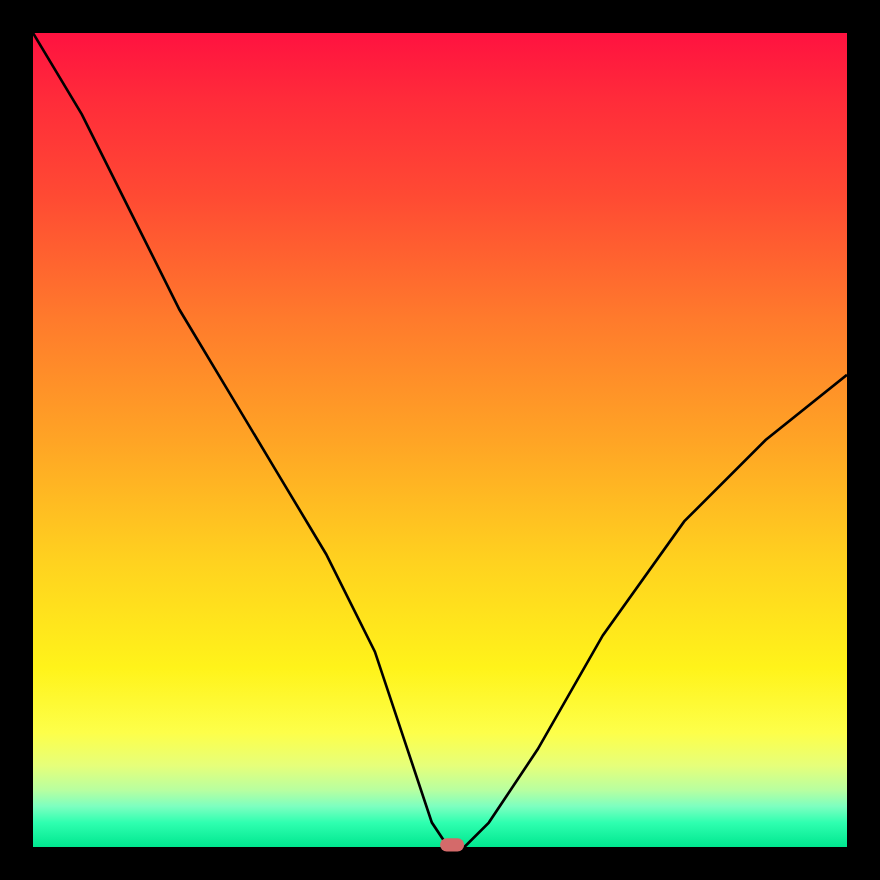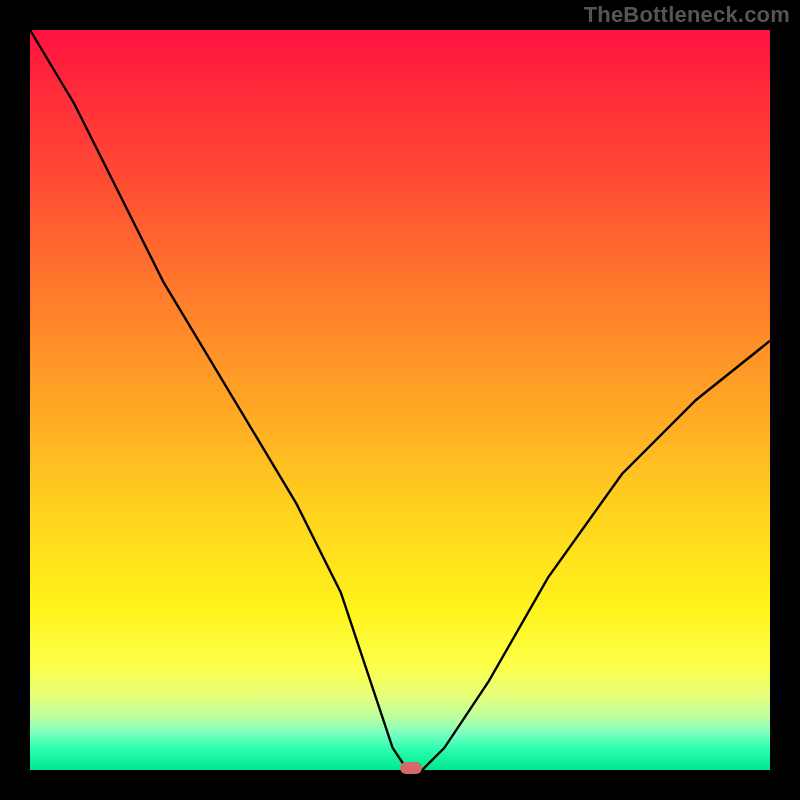--- a/index.html
+++ b/index.html
@@ -64,21 +64,20 @@
     height: 12px;
     background: #d46a6a;
     border-radius: 6px;
   }
 </style>
 </head>
 <body>
 
 <div class="frame">
 
-  <div class="watermark">TheBottleneck.com</div>
 
   <div class="plot">
 
     <svg class="curve" viewBox="0 0 740 740" preserveAspectRatio="none">
       <path fill="none" stroke="#000" stroke-width="2.4" d="M 0.0 0.0 L 44.4 74.0 L 88.8 162.8 L 133.2 251.6 L 177.6 325.6 L 222.0 399.6 L 266.4 473.6 L 310.8 562.4 L 340.4 651.2 L 362.6 717.8 L 377.4 740.0 L 392.2 740.0 L 414.4 717.8 L 458.8 651.2 L 518.0 547.6 L 592.0 444.0 L 666.0 370.0 L 740.0 310.8"></path>
     </svg>
 
     <div class="marker" style="left: 370.1px; top: 732px;"></div>
 
   </div>

